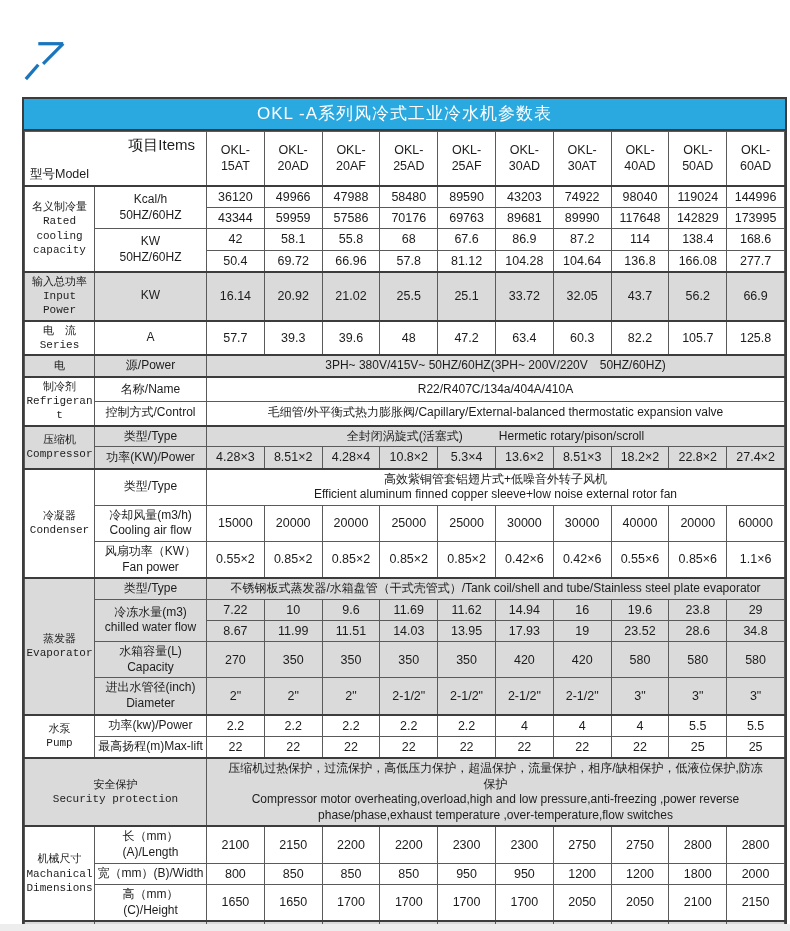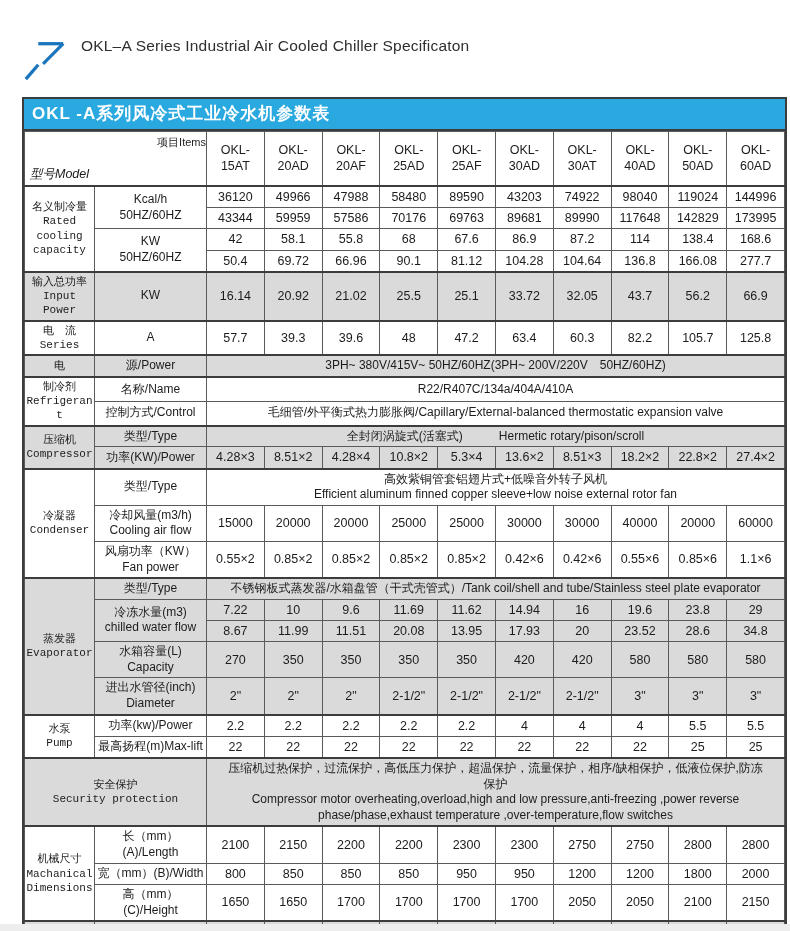--- a/index.html
+++ b/index.html
@@ -17,24 +17,23 @@
     font-family:"Liberation Sans","DejaVu Sans",sans-serif;color:var(--ink);
     overflow:hidden;
   }
   .doc-header{display:flex;align-items:flex-start;gap:13px;padding:34px 20px 0 22px;}
   .arrow-icon{width:46px;height:48px;flex:0 0 auto;margin-top:2px;}
   .titles h1{margin:0;font-size:24px;font-weight:700;color:#232323;letter-spacing:1.5px;line-height:1.15;}
   .titles h2{margin:3px 0 0;font-size:15.5px;font-weight:400;color:#2e2e2e;letter-spacing:.2px;}
 
   .table-wrap{margin:13px 3px 0 22px;border:2px solid var(--border-dark);}
   .table-caption{
-    background:var(--header-blue);color:#fff;
+    background:var(--header-blue);color:#fff;text-align:center;
     font-size:17px;letter-spacing:1px;padding:3px 8px 4px;
     border-bottom:2px solid var(--border-dark);
-    font-weight:bold;
   }
   table.spec-table{width:100%;border-collapse:collapse;table-layout:fixed;}
   .spec-table th,.spec-table td{
     border:1px solid var(--border-thin);
     text-align:center;vertical-align:middle;
     font-size:12px;line-height:1.3;padding:2px 1px;
     white-space:pre-line;word-break:break-word;
   }
   .spec-table thead th{font-weight:400;font-size:12.5px;height:37px;background:#fff;}
   .spec-table tr.sec-start>td{border-top:2px solid var(--border-dark);}
@@ -46,37 +45,36 @@
 
   th.corner{
     position:relative;
     background:
       linear-gradient(to top right,
         transparent calc(50% - .8px),
         var(--border-thin) calc(50% - .8px),
         var(--border-thin) calc(50% + .8px),
         transparent calc(50% + .8px));
   }
-  th.corner .corner-model{position:absolute;left:5px;bottom:3px;font-size:12.5px;font-style:italic;}
-  th.corner .corner-items{position:absolute;right:0;top:3px;font-size:11px;}
+  th.corner .corner-model{position:absolute;left:5px;bottom:3px;font-size:12.5px;}
+  th.corner .corner-items{position:absolute;right:11px;top:3px;font-size:15px;}
   .bottom-strip{position:absolute;left:0;bottom:0;width:100%;height:7px;background:#ededed;}
 </style>
 </head>
 <body>
 
 <div class="doc-header">
   <svg class="arrow-icon" viewBox="0 0 48 50" aria-hidden="true">
     <g stroke="var(--arrow-blue)" stroke-width="3.4" fill="none" stroke-linecap="butt">
       <path d="M17 8 H43"></path>
       <path d="M43 8 L22 29"></path>
       <path d="M17 30 L4 45"></path>
     </g>
   </svg>
   <div class="titles">
-    <h2>OKL–A Series Industrial Air Cooled Chiller Specificaton</h2>
   </div>
 </div>
 
 <div class="table-wrap">
   <div class="table-caption">OKL -A系列风冷式工业冷水机参数表</div>
   <table class="spec-table">
     <colgroup>
       <col style="width:70px">
         <col style="width:112px">
       <col>
@@ -160,21 +158,21 @@
           <td class="value">86.9</td>
           <td class="value">87.2</td>
           <td class="value">114</td>
           <td class="value">138.4</td>
           <td class="value">168.6</td>
         </tr>
         <tr>
           <td class="value">50.4</td>
           <td class="value">69.72</td>
           <td class="value">66.96</td>
-          <td class="value">90.1</td>
+          <td class="value">57.8</td>
           <td class="value">81.12</td>
           <td class="value">104.28</td>
           <td class="value">104.64</td>
           <td class="value">136.8</td>
           <td class="value">166.08</td>
           <td class="value">277.7</td>
         </tr>
         <tr class="shade sec-start">
           <td class="group">输入总功率
 Input Power</td>
@@ -291,24 +289,24 @@
           <td class="value">14.94</td>
           <td class="value">16</td>
           <td class="value">19.6</td>
           <td class="value">23.8</td>
           <td class="value">29</td>
         </tr>
         <tr class="shade">
           <td class="value">8.67</td>
           <td class="value">11.99</td>
           <td class="value">11.51</td>
-          <td class="value">20.08</td>
+          <td class="value">14.03</td>
           <td class="value">13.95</td>
           <td class="value">17.93</td>
-          <td class="value">20</td>
+          <td class="value">19</td>
           <td class="value">23.52</td>
           <td class="value">28.6</td>
           <td class="value">34.8</td>
         </tr>
         <tr class="shade">
           <td class="item">水箱容量(L)
 Capacity</td>
           <td class="value">270</td>
           <td class="value">350</td>
           <td class="value">350</td>

